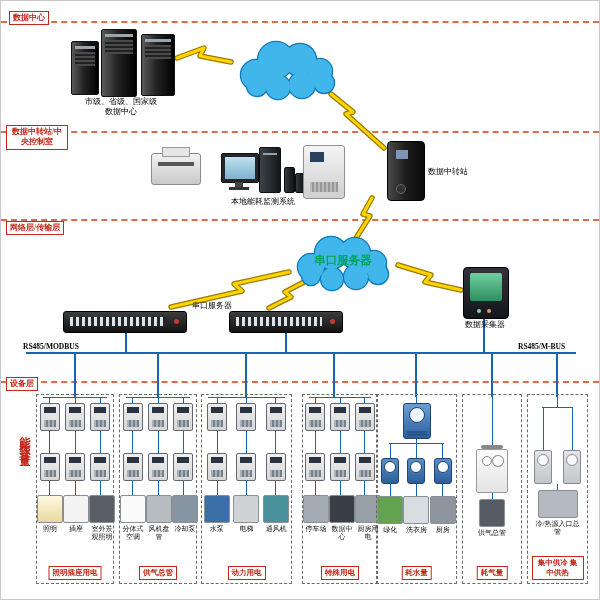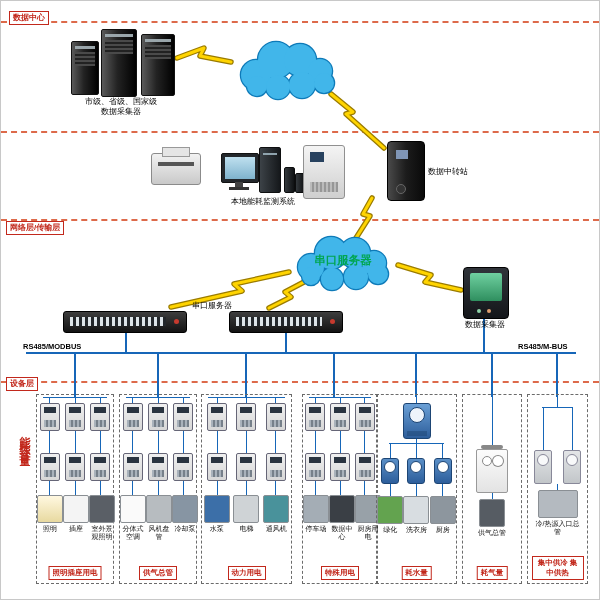--- a/index.html
+++ b/index.html
@@ -1,18 +1,18 @@
 <!DOCTYPE html>
 <html><head>
 <meta charset="utf-8">
 <style>
   html,body{margin:0;padding:0;background:#fff}
   .canvas{position:relative;width:600px;height:600px;background:#fff;overflow:hidden;
           border:1px solid #c8c8c8;box-sizing:border-box;
-          font-family:Liberation Sans, sans-serif;color:#000}
+          font-family:Liberation Serif, serif;color:#000}
   
   .sep{position:absolute;left:0;right:0;height:0;border-top:2px dashed #dd6a4a;z-index:0}
   
   .llabel{position:absolute;z-index:4;background:#fff;border:1px solid #c2281c;color:#c2281c;
           font-size:8px;line-height:1.3;padding:1px 3px;font-weight:bold;word-break:break-all;text-align:center}
   .vlabel{position:absolute;left:16px;top:426px;z-index:4;color:#c2281c;font-size:11px;font-weight:bold;
           writing-mode:vertical-rl;letter-spacing:4px}
   
   .overlay{position:absolute;left:0;top:0;z-index:1;pointer-events:none}
   .bolt-bg{fill:none;stroke:#9a7b00;stroke-width:5.5;stroke-linejoin:round;stroke-linecap:round}
@@ -146,29 +146,30 @@
       <polyline class="bolt-bg" points="303,281 284,291 290,296 268,307"></polyline>
       <polyline class="bolt-fg" points="303,281 284,291 290,296 268,307"></polyline>
     </g>
     <g>
       <polyline class="bolt-bg" points="397,264 430,274 424,281 460,289"></polyline>
       <polyline class="bolt-fg" points="397,264 430,274 424,281 460,289"></polyline>
     </g>
   </svg>
 
   <div class="llabel" style="left:8px;top:10px">数据中心</div>
+  <div class="llabel" style="left:5px;top:124px;width:54px">数据中转站/中央控制室</div>
   <div class="llabel" style="left:5px;top:220px">网络层/传输层</div>
   <div class="llabel" style="left:5px;top:376px">设备层</div>
   <div class="vlabel">能耗综合计量</div>
 
   <div class="tower" style="left:70px;top:40px;width:26px;height:52px"></div>
   <div class="tower" style="left:100px;top:28px;width:34px;height:66px"></div>
   <div class="tower" style="left:140px;top:33px;width:32px;height:60px"></div>
   <div class="cap" style="left:58px;top:96px;width:124px">市级、省级、国家级
-数据采集器</div>
+数据中心</div>
 
   <svg class="cloud" style="left:225px;top:30px" width="120" height="72">
     <g fill="#41b6ea" stroke="#0e7ab8" stroke-width="2.5">
       <circle cx="30" cy="44" r="15"></circle>
         <circle cx="50" cy="29" r="18"></circle>
         <circle cx="74" cy="29" r="16"></circle>
       <circle cx="94" cy="40" r="12"></circle>
         <circle cx="98" cy="52" r="10"></circle>
         <circle cx="76" cy="54" r="13"></circle>
       <circle cx="52" cy="56" r="12"></circle>

